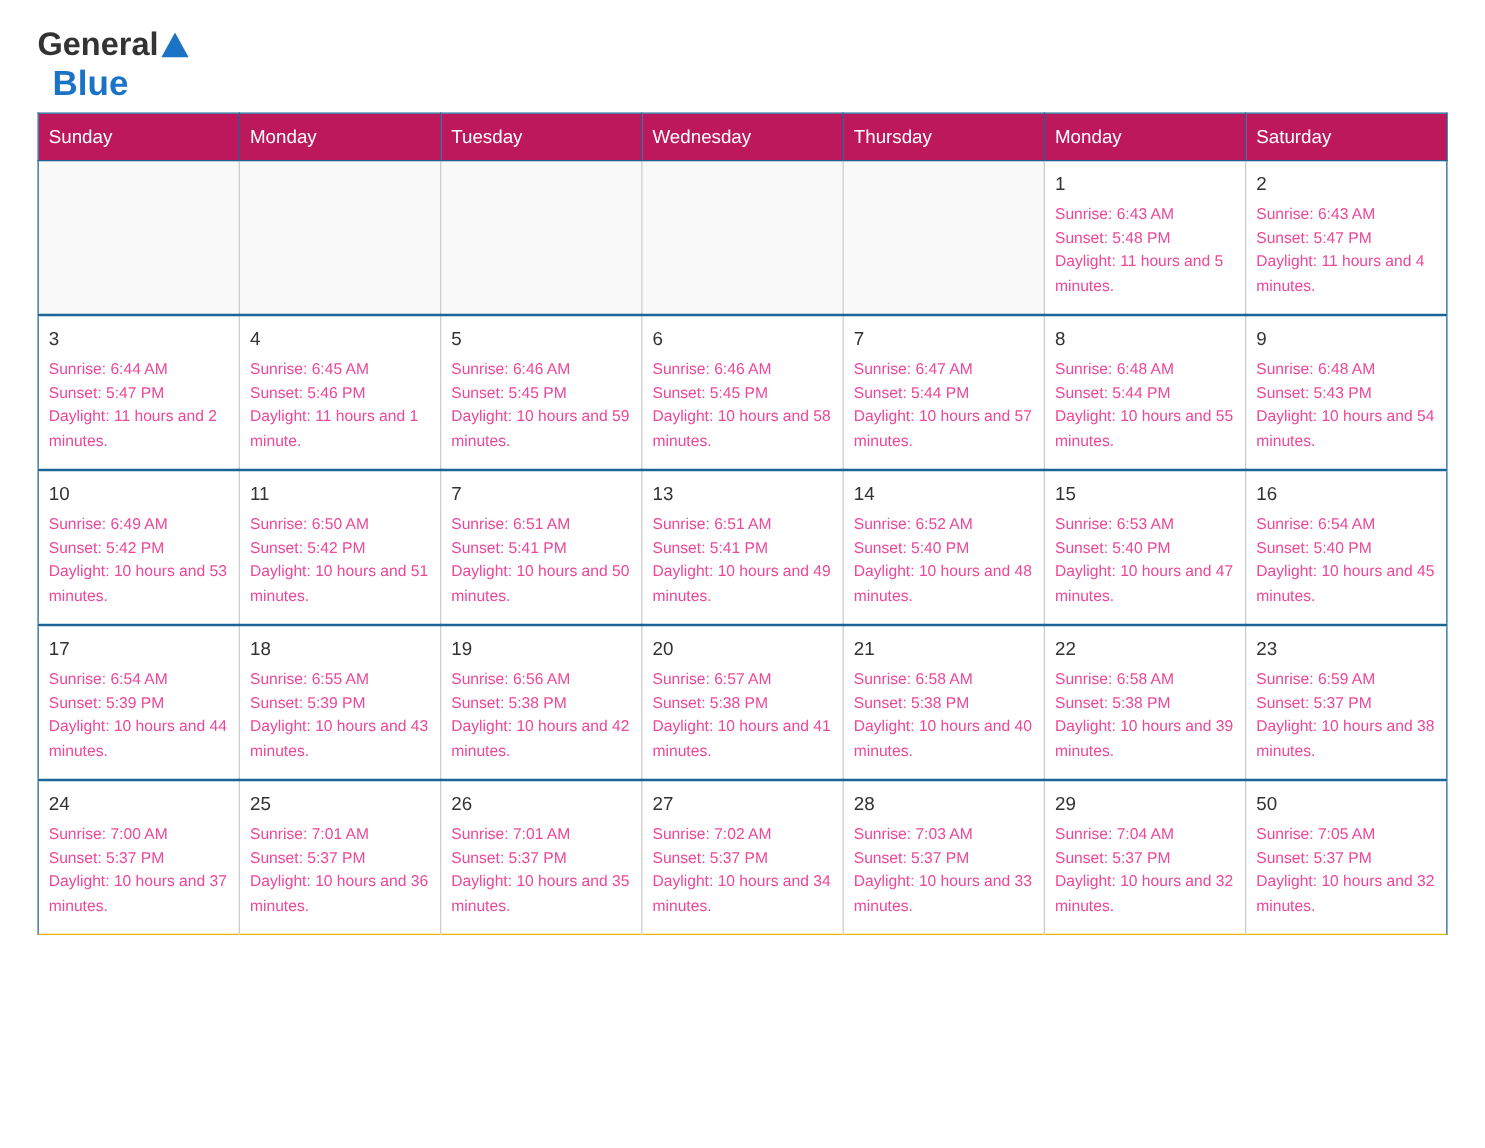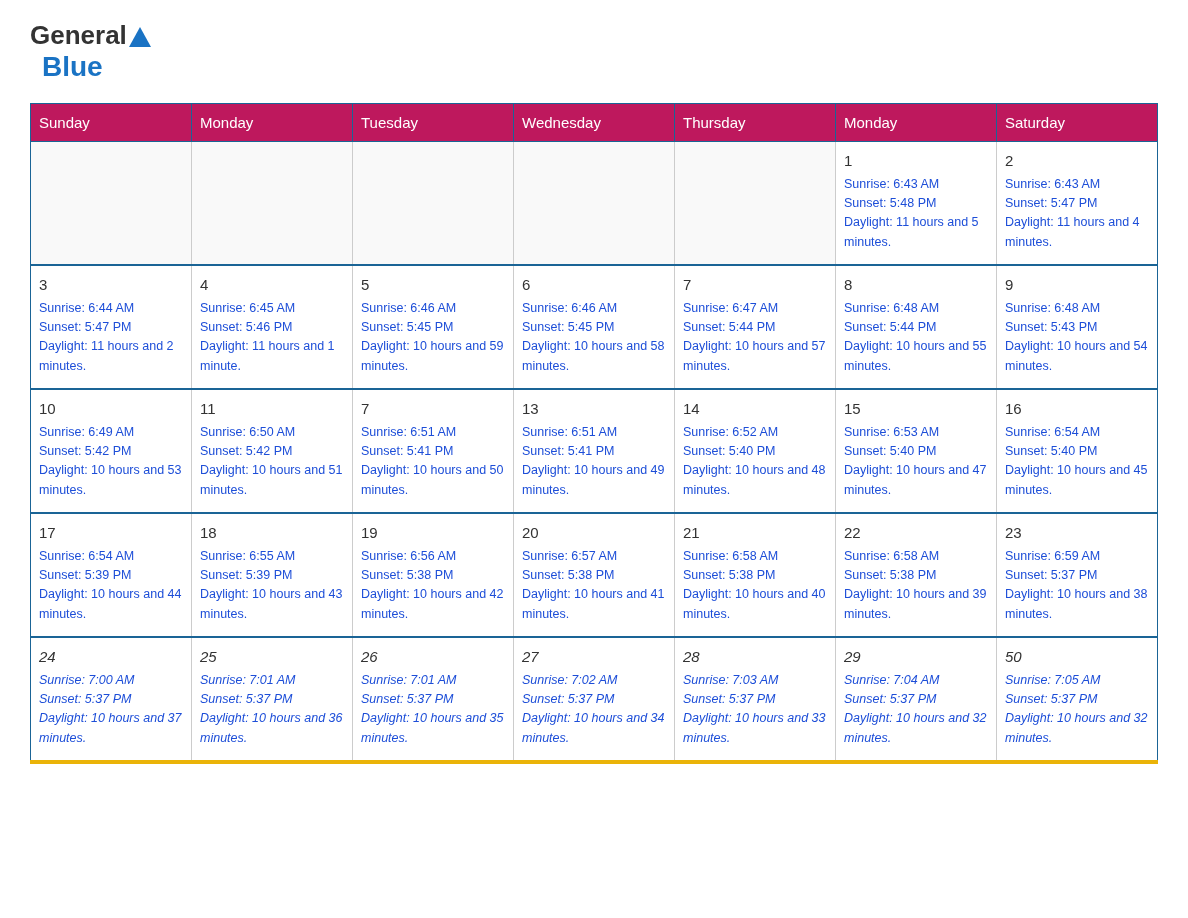--- a/index.html
+++ b/index.html
@@ -6,21 +6,21 @@
     body {
       font-family: Arial, sans-serif;
       background: #fff;
       padding: 20px 30px;
       color: #333;
     }
     .header-area {
       display: flex;
       justify-content: space-between;
       align-items: flex-start;
-      margin-bottom: 20px;
+      margin-bottom: 7px;
     }
     .logo {
       display: flex;
       align-items: center;
       gap: 0px;
     }
     .logo-text-general {
       font-size: 26px;
       font-weight: bold;
       color: #333;
@@ -95,29 +95,28 @@
       border-right: 1px solid #1a6496;
     }
     .day-num {
       font-size: 15px;
       font-weight: normal;
       display: block;
       margin-bottom: 2px;
     }
     .day-info {
       font-size: 12.5px;
-      color: #1d4ed8;
+      color: #ec4899;
       line-height: 1.55;
     }
     .empty-cell {
       background: #f9f9f9;
     }
     tbody tr:last-child {
-      border-bottom: 4px solid #eab308;
-      font-style: italic;
+      border-bottom: 1px solid #eab308;
     }
   </style>
 </head>
 <body>
 
 <div class="header-area">
   <div class="logo">
     <div class="logo-row">
       <div class="logo-line1">
         <span class="logo-text-general">General</span>

